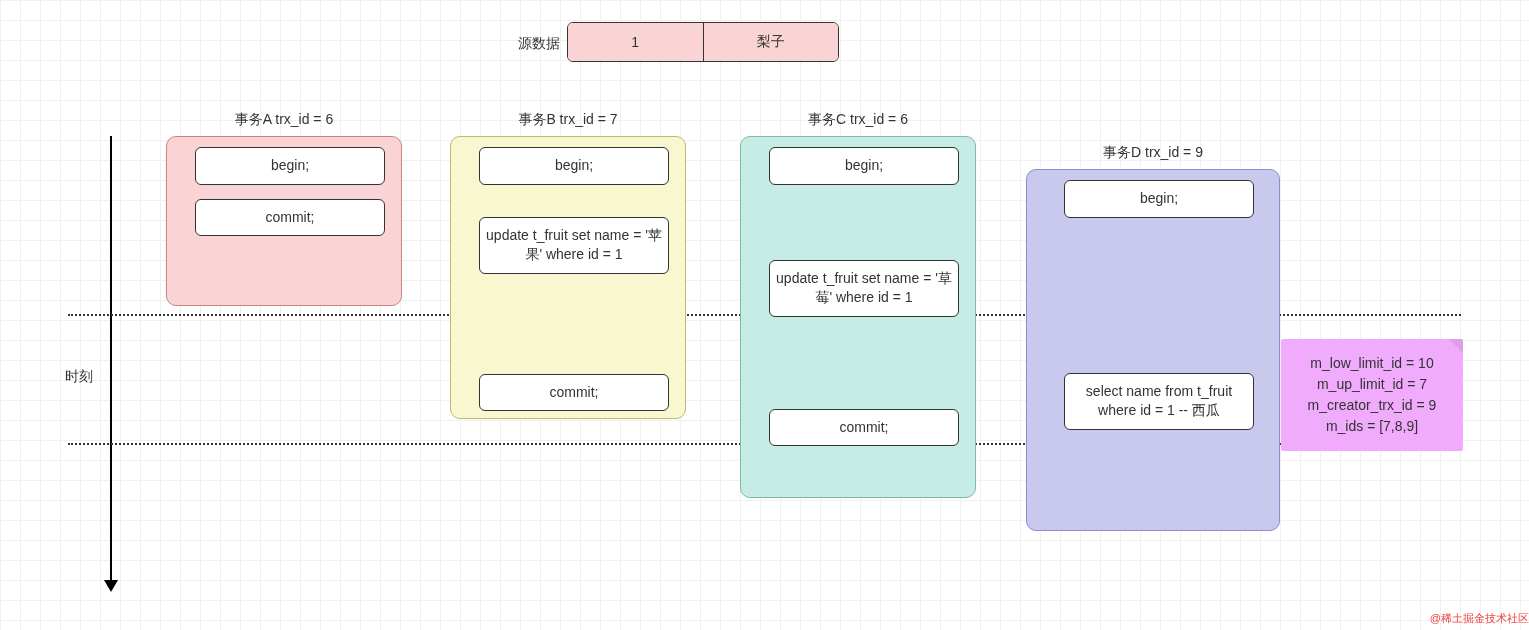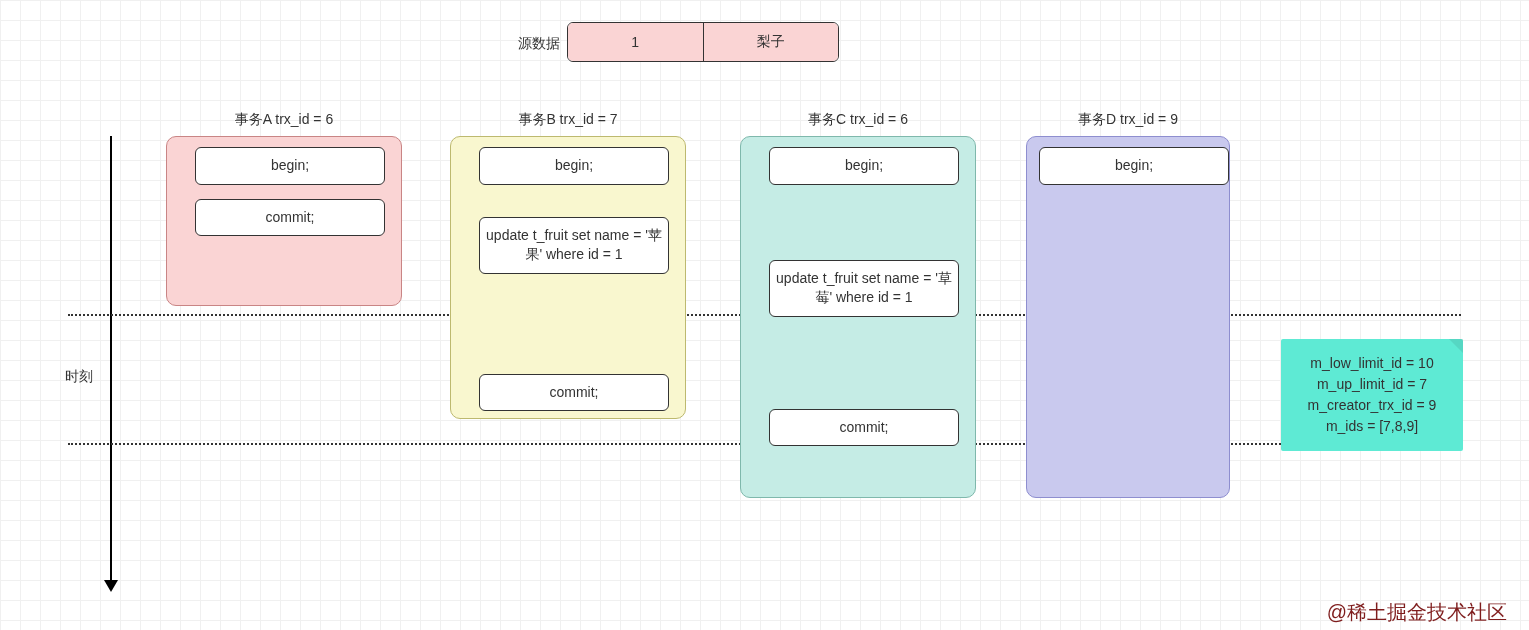--- a/index.html
+++ b/index.html
@@ -32,54 +32,54 @@
     background: #fff;
     border: 1px solid #333;
     border-radius: 6px;
     padding: 8px 6px;
     text-align: center;
     line-height: 1.4;
   }
   #trx-a { left: 166px; width: 236px; height: 170px; background: #fad4d4; border: 1px solid #c98585; }
   #trx-b { left: 450px; width: 236px; height: 283px; background: #f9f7cf; border: 1px solid #bdb96f; }
   #trx-c { left: 740px; width: 236px; height: 362px; background: #c5ece5; border: 1px solid #7fb8ac; }
-  #trx-d { left: 1026px; width: 204px; height: 362px; background: #c9c9ee; border: 1px solid #8e8ecf; }
+  #trx-d { left: 1026px; width: 254px; height: 362px; background: #c9c9ee; border: 1px solid #8e8ecf; margin-top: 33px; }
 
   
   .arrow-line { left: 110px; top: 136px; width: 0; height: 448px; border-left: 2px solid #000; }
   .arrow-head { left: 104px; top: 580px; width: 0; height: 0; border-left: 7px solid transparent; border-right: 7px solid transparent; border-top: 12px solid #000; }
   .time-label { left: 65px; top: 368px; }
 
   
   .dline { left: 68px; right: 68px; height: 0; border-top: 2px dotted #333; }
   #d1 { top: 314px; }
   #d2 { top: 443px; }
 
   
   .note {
     left: 1281px; top: 339px;
     width: 182px; padding: 14px 10px 14px 10px;
-    background: #5eead4;
+    background: #f0abfc;
     text-align: center;
     line-height: 1.5;
     border-radius: 2px;
   }
   .note::after {
     content: "";
     position: absolute;
     right: 0; top: 0;
     width: 0; height: 0;
     border-top: 14px solid rgba(0,0,0,0.08);
     border-left: 14px solid transparent;
   }
 
   .watermark {
-    right: 22px; bottom: 4px;
-    color: #7f1d1d;
-    font-size: 20px;
+    right: 0; bottom: 4px;
+    color: #ef4444;
+    font-size: 11px;
   }
 </style>
 </head>
 <body>
 
 <div class="abs src-label">源数据</div>
 <div class="abs src-table">
   <div class="src-cell">1</div>
   <div class="src-cell">梨子</div>
 </div>
@@ -107,20 +107,21 @@
 <div id="trx-c" class="abs trx">
   <div class="trx-title">事务C trx_id = 6</div>
   <div class="stmt" style="margin-top:10px;">begin;</div>
   <div class="stmt" style="margin-top:75px;">update t_fruit set name = '草莓' where id = 1</div>
   <div class="stmt" style="margin-top:92px;">commit;</div>
 </div>
 
 <div id="trx-d" class="abs trx">
   <div class="trx-title">事务D trx_id = 9</div>
   <div class="stmt" style="margin-top:10px;">begin;</div>
+  <div class="stmt" style="margin-top:155px;">select name from t_fruit where id = 1 -- 西瓜</div>
 </div>
 
 <div class="abs note">
   <div>m_low_limit_id = 10</div>
   <div>m_up_limit_id = 7</div>
   <div>m_creator_trx_id = 9</div>
   <div>m_ids = [7,8,9]</div>
 </div>
 
 <div class="abs watermark">@稀土掘金技术社区</div>

